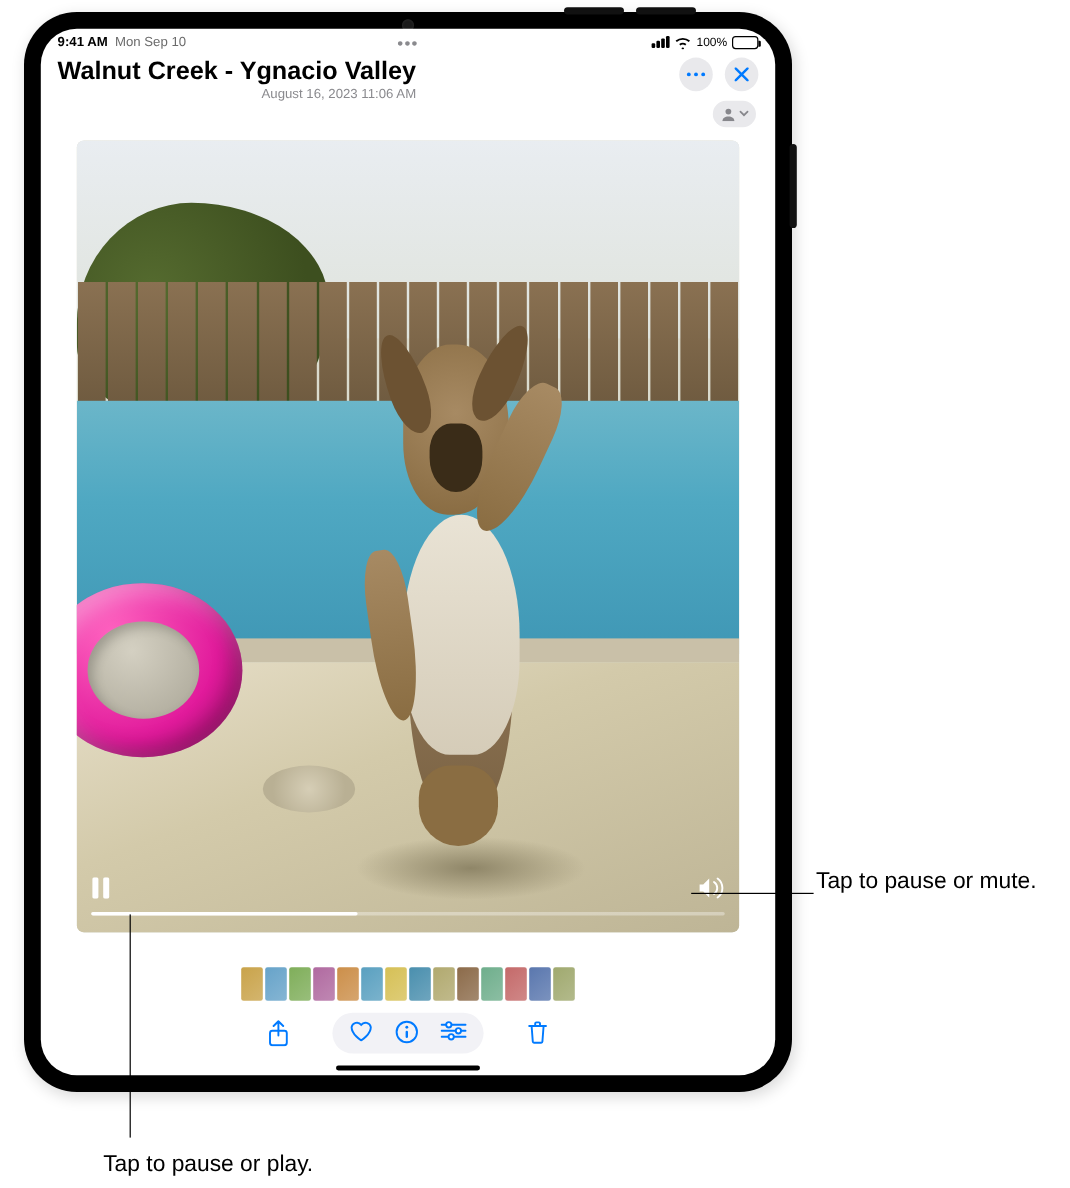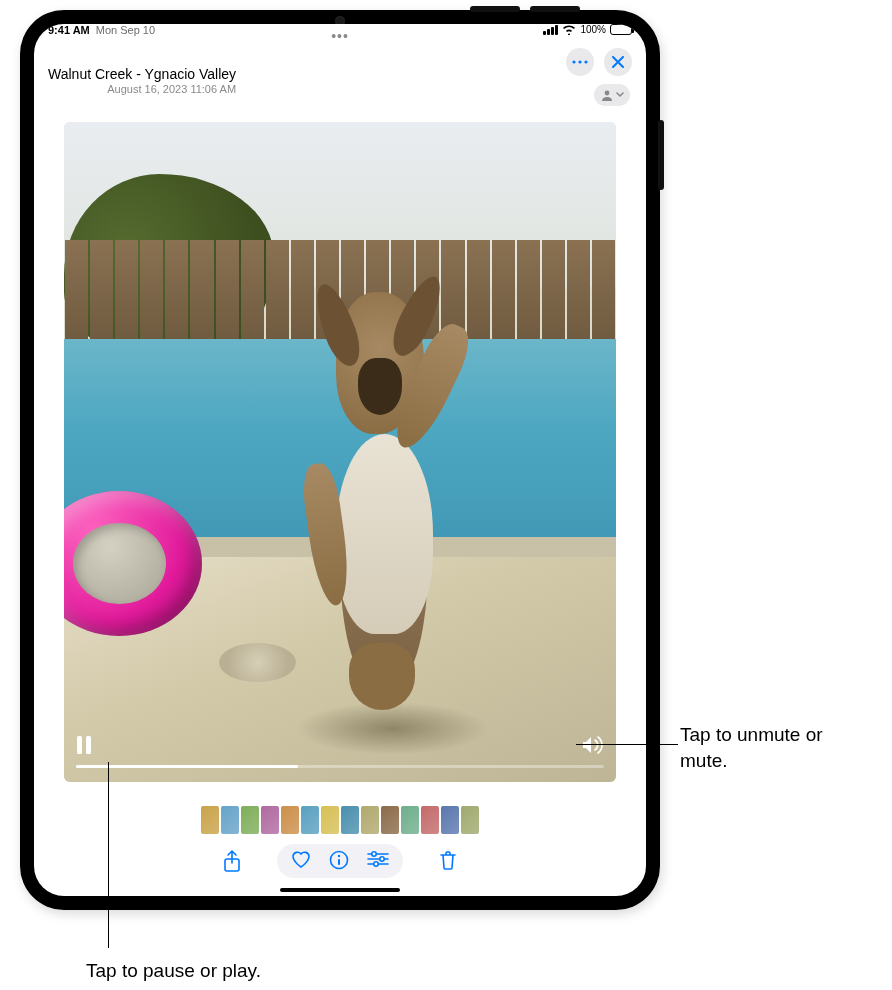--- a/index.html
+++ b/index.html
@@ -46,21 +46,21 @@
     overflow: hidden;
     position: relative;
     display: flex;
     flex-direction: column;
   }
 
   
   .status-bar {
     height: 22px;
     display: flex;
-    align-items: flex-start;
+    align-items: center;
     justify-content: space-between;
     padding: 0 14px;
     font-size: 11px;
     font-weight: 500;
     color: #000;
   }
   .status-left { display:flex; gap:6px; align-items:center; }
   .status-left .time { font-weight:600; }
   .status-left .date { color:#6b6b6b; font-weight:500; }
   .status-right { display:flex; gap:4px; align-items:center; }
@@ -77,21 +77,21 @@
   .battery::after{content:"";position:absolute;right:-3px;top:3px;width:2px;height:5px;background:#000;border-radius:0 1px 1px 0}
   .battery-fill{background:#000;height:100%;width:100%;border-radius:1px}
 
   
   .header {
     padding: 2px 14px 6px 14px;
     display:flex;
     align-items:flex-start;
     justify-content:space-between;
   }
-  .header-left .title { font-size:14px; font-weight:400; color:#000;margin-top:18px; }
+  .header-left .title { font-size:21px; font-weight:700; color:#000; }
   .header-left .subtitle { font-size:11px; color:#8a8a8e; margin-top:1px;text-align:right; }
   .header-right { display:flex; gap:10px; align-items:center; }
   .header-right .icon-btn {
     width:28px;height:28px;border-radius:14px;background:#e9e9ec;
     display:flex;align-items:center;justify-content:center;
     color:#007aff;
   }
   .menu-dots {
     position:absolute; top:4px; left:50%; transform:translateX(-50%);
     color:#8a8a8e; font-size:14px; letter-spacing:1px;
@@ -392,15 +392,15 @@
             <path d="M2 5h14M7 5V3a1 1 0 011-1h2a1 1 0 011 1v2M4 5l1 13a1 1 0 001 1h6a1 1 0 001-1l1-13" stroke="#007aff" stroke-width="1.6" fill="none" stroke-linecap="round" stroke-linejoin="round"></path>
           </svg>
       </div>
     </div>
 
     <div class="home-indicator"></div>
   </div>
 </div>
 
 <div class="leader mute"></div>
-<div class="callout mute">Tap to unmute or mute.</div>
+<div class="callout mute">Tap to pause or mute.</div>
 <div class="leader play"></div>
 <div class="callout play">Tap to pause or play.</div>
 
 </body></html>

